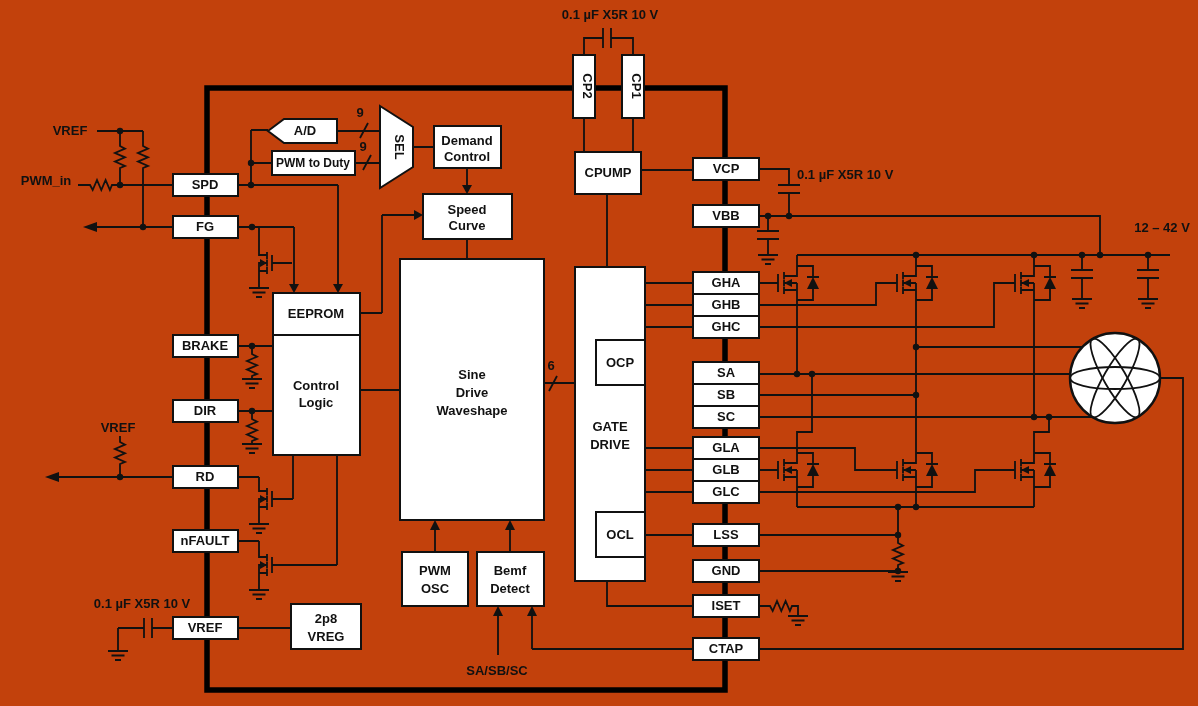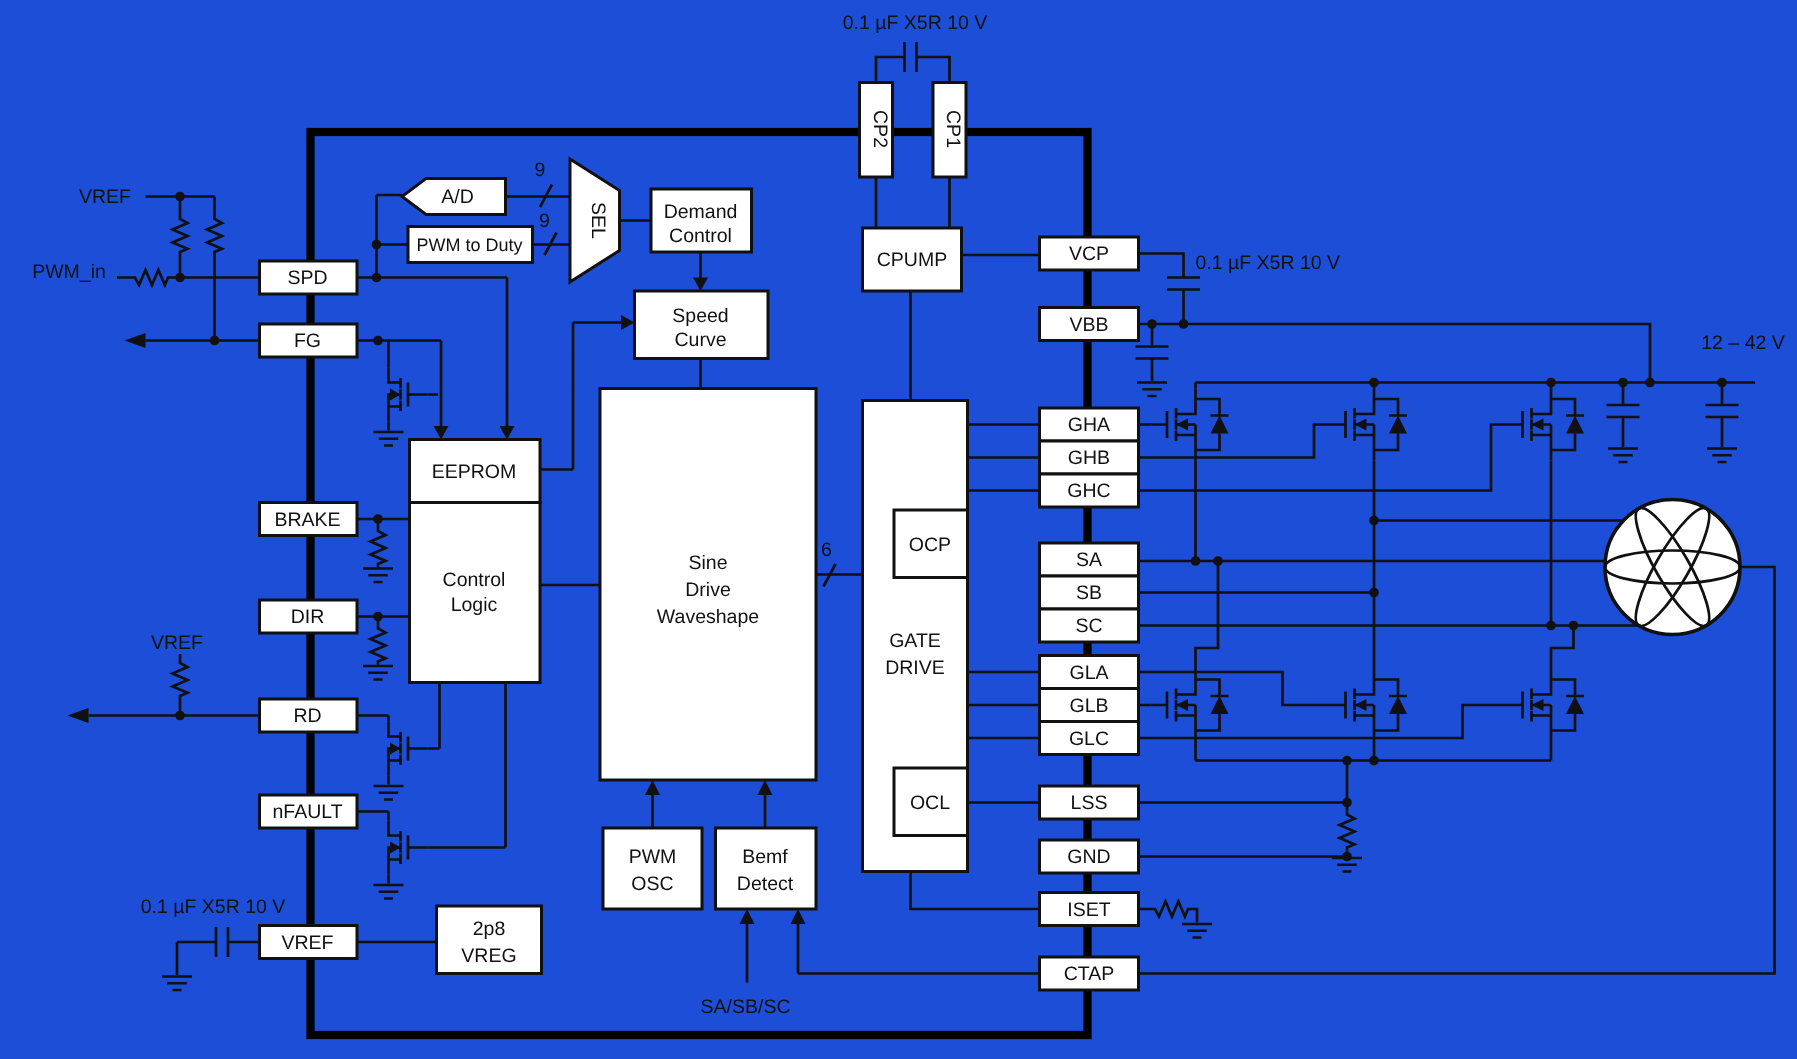--- a/index.html
+++ b/index.html
@@ -1,16 +1,16 @@
 <!DOCTYPE html>
 <html><head>
 <meta charset="utf-8">
 <style>
   html,body{margin:0;padding:0;background:#fff;}
-  .stage{position:relative;width:1198px;height:706px;background:#1d4ed8;font-family:"Liberation Sans","DejaVu Sans",sans-serif;}
+  .stage{position:relative;width:1198px;height:706px;background:#c2410c;font-family:"Liberation Sans","DejaVu Sans",sans-serif;font-weight:bold;}
   svg{display:block;}
   text{fill:#111;}
   .wire{stroke:#111;stroke-width:1.8;fill:none;}
   .boxln{stroke:#111;stroke-width:2;fill:#fff;}
   .thick{stroke:#000;stroke-width:5.5;fill:none;}
   .lbl{font-size:13px;}
   .lbl-sm{font-size:12px;}
   .blk{fill:#111;}
 </style>
 </head>

